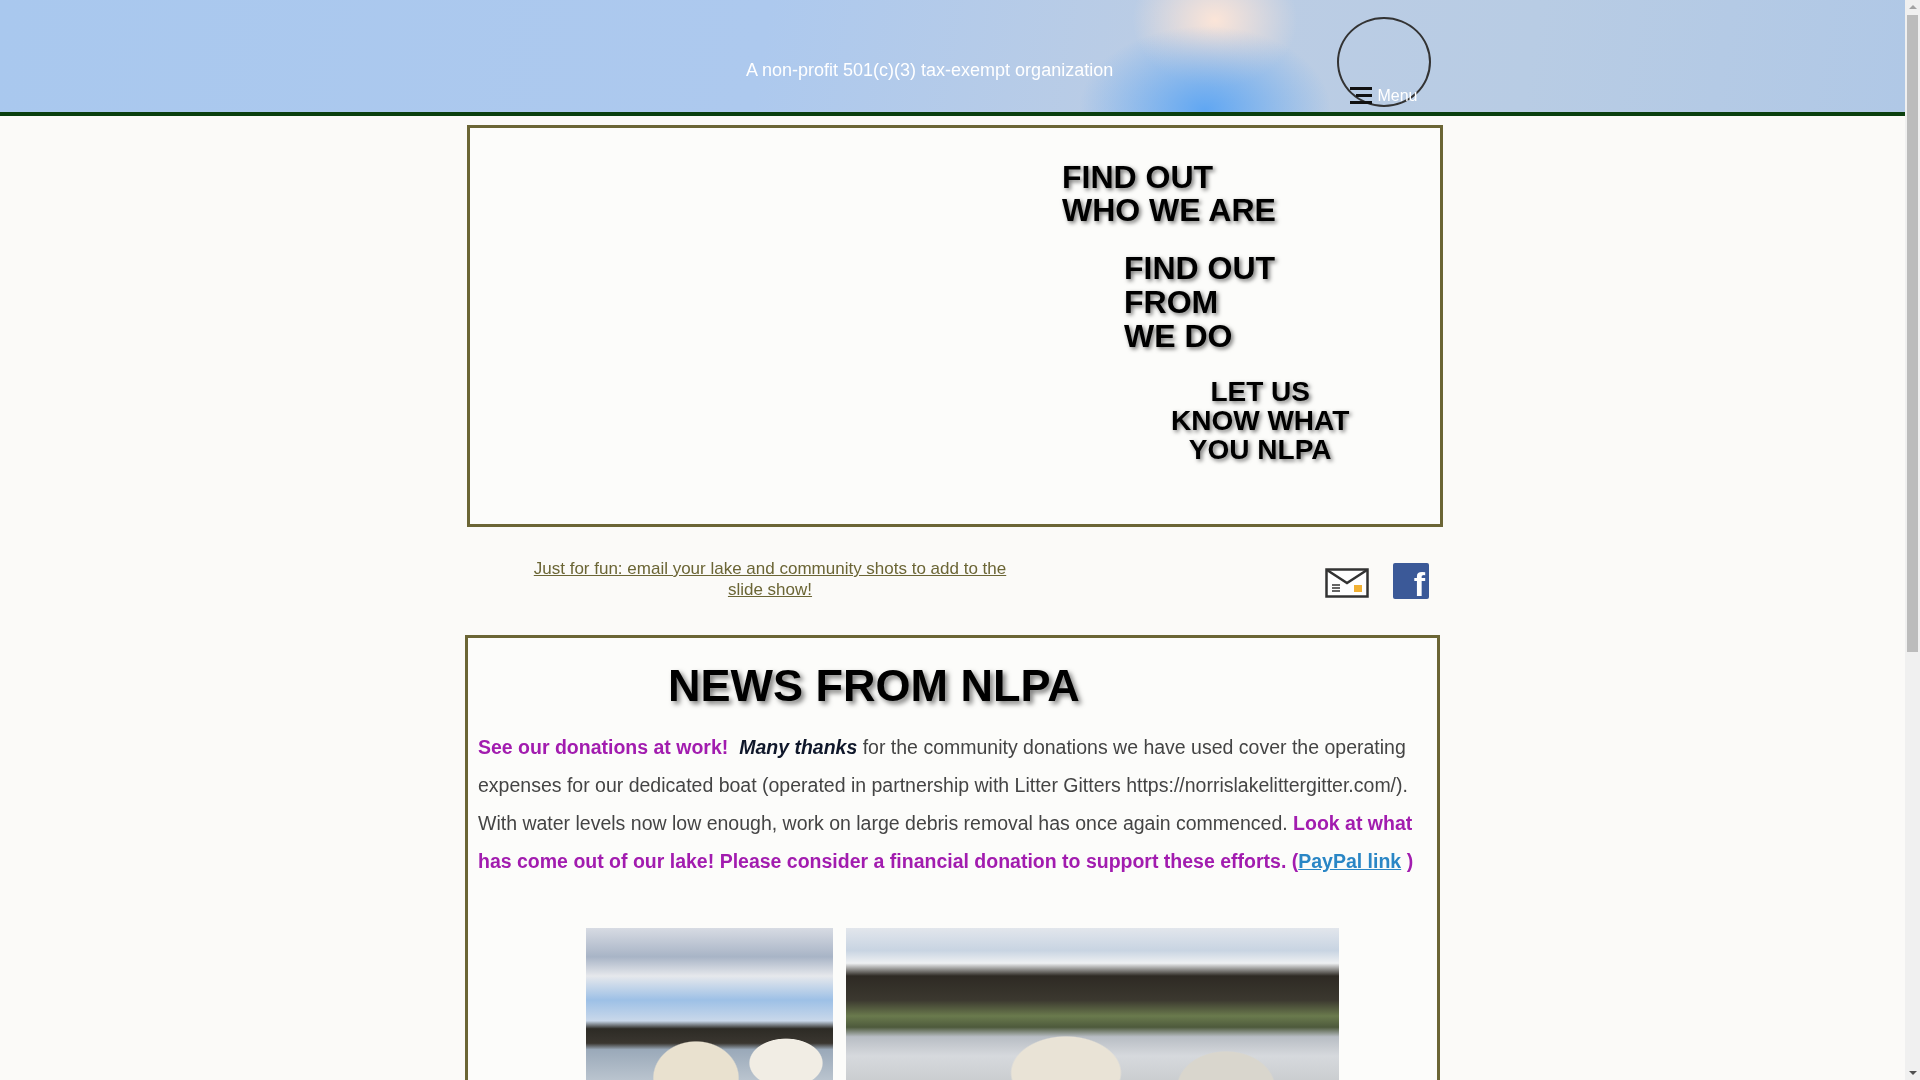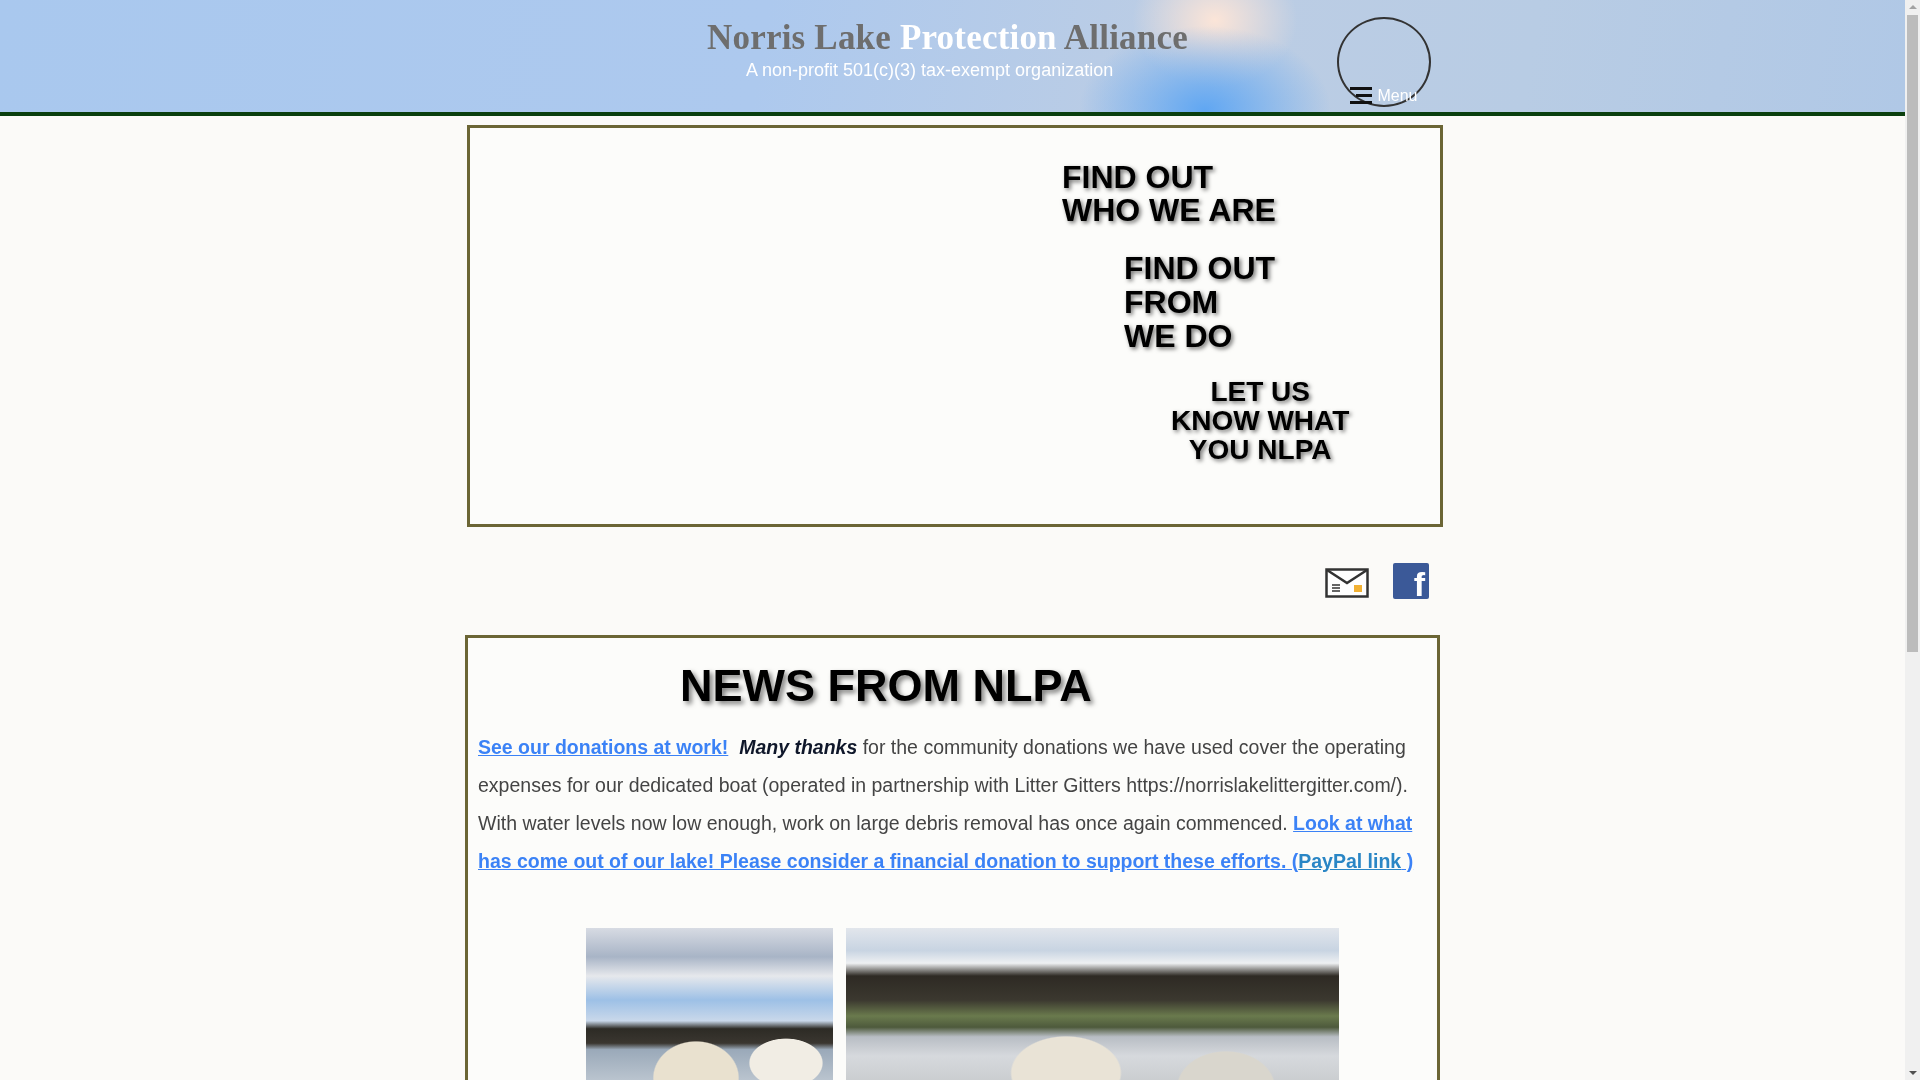--- a/index.html
+++ b/index.html
@@ -81,27 +81,27 @@
     }
 
     
     .news {
       position: absolute; left: 465px; top: 635px; width: 975px; height: 470px;
       border: 3px solid #6b6535; background: #fcfcfa;
     }
     .news-title {
       position: absolute; left: 200px; top: 22px;
       font-size: 45px; font-weight: bold; color: #000;
-      text-shadow: 3px 3px 5px rgba(0,0,0,0.5); white-space: nowrap; margin-left: 12px;
+      text-shadow: 3px 3px 5px rgba(0,0,0,0.5); white-space: nowrap;
     }
     .news-body {
       position: absolute; left: 10px; top: 90px; width: 940px;
       font-size: 19.5px; line-height: 38px; color: #444;
     }
-    .news-body b { color: #3b82f6; text-decoration: underline; }
+    .news-body b { color: #a21caf; }
     .news-body .thanks { color: #0f172a; font-weight: bold; font-style: italic; }
     .news-body a { color: #2a86c5; font-weight: bold; text-decoration: underline; cursor: pointer; }
 
     .photo {
       position: absolute; top: 290px; overflow: hidden;
     }
     .photo-1 { left: 118px; width: 247px; height: 160px;
       background:
         radial-gradient(ellipse 60px 40px at 200px 135px, #f1ede4 60%, rgba(0,0,0,0) 62%),
         radial-gradient(ellipse 70px 60px at 110px 150px, #e9e1cf 60%, rgba(0,0,0,0) 62%),
@@ -135,23 +135,20 @@
     }
     .scroll-thumb {
       position: absolute; left: 2px; top: 15px; width: 11px; height: 637px;
       background: #bcbcbc;
     }
   </style>
 </head>
 <body>
 
 <header class="header">
-  <h1 class="site-title">
-    <span>Norris Lake </span><span class="hl">Protection</span><span> Alliance</span>
-  </h1>
   <div class="site-tagline">A non-profit 501(c)(3) tax-exempt organization</div>
   <div class="menu-button">
     <div class="menu-icon">
       <span></span>
         <span></span>
         <span></span>
     </div>
     <span class="menu-label">Menu</span>
   </div>
 </header>
@@ -168,20 +165,21 @@
     <span>FIND OUT</span>
     <span>FROM</span>
     <span>WE DO</span>
   </a>
   <a class="nav-link nav-think">
     <span>LET US</span>
     <span>KNOW WHAT</span>
     <span>YOU NLPA</span>
   </a>
 
+  <a class="fun-link">Just for fun:  email your lake and community shots to add to the slide show!</a>
 
   <div class="email-icon">
     <svg width="44" height="30" viewBox="0 0 44 30">
       <rect x="1.5" y="1.5" width="41" height="27" fill="#fff" stroke="#333" stroke-width="2.5"></rect>
       <polyline points="2,2 22,15 42,2" fill="none" stroke="#333" stroke-width="2.5"></polyline>
       <line x1="7" y1="17" x2="15" y2="17" stroke="#333" stroke-width="1.5"></line>
       <line x1="7" y1="20" x2="15" y2="20" stroke="#333" stroke-width="1.5"></line>
       <line x1="7" y1="23" x2="15" y2="23" stroke="#333" stroke-width="1.5"></line>
       <rect x="29" y="17" width="8" height="7" fill="#f2b134"></rect>
     </svg>

